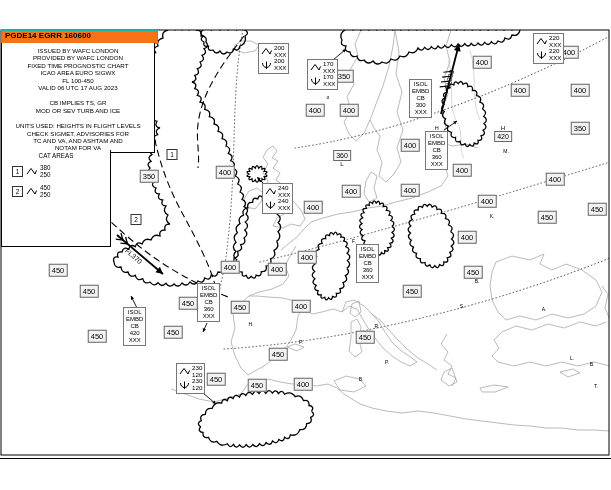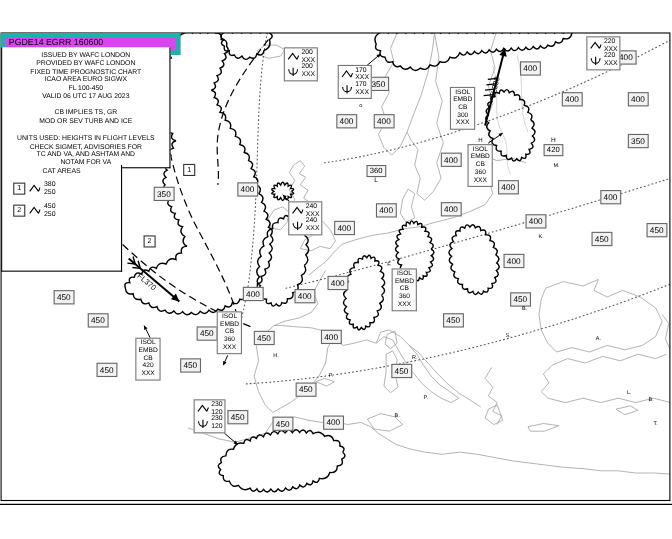--- a/index.html
+++ b/index.html
@@ -1,21 +1,21 @@
 <!DOCTYPE html>
 <html><head>
 <meta charset="utf-8">
 <style>
   html,body{margin:0;padding:0;background:#fff;}
   .stage{position:relative;width:611px;height:490px;background:#fff;
          font-family:"Liberation Sans",sans-serif;color:#000;overflow:hidden;}
   svg.map{position:absolute;left:0;top:0;}
   
   .legend-title{position:absolute;left:1px;top:30px;width:152px;height:11px;
-    border:4px solid #14b8a6;background:#d946ef;font-size:8px;font-weight:normal;
+    border:1px solid #14b8a6;background:#f97316;font-size:8px;font-weight:bold;
     padding:1px 0 0 3px;line-height:1.1;}
   .legend-info{position:absolute;left:1px;top:43px;width:152px;height:105px;
     border:1px solid #000;border-top:none;background:#fff;font-size:6.2px;
     text-align:center;padding-top:4px;line-height:1.18;}
   .legend-info .ln{height:7.4px;}
   .legend-info .gap{height:8px;}
   .legend-cat{position:absolute;left:1px;top:150px;width:108px;height:96px;
     border:1px solid #000;border-top:none;background:#fff;font-size:6.3px;}
   .legend-cat .hdr{text-align:center;font-size:6.3px;margin-top:2px;}
   .cat-row{display:flex;align-items:center;gap:3px;margin:6px 0 0 10px;}

